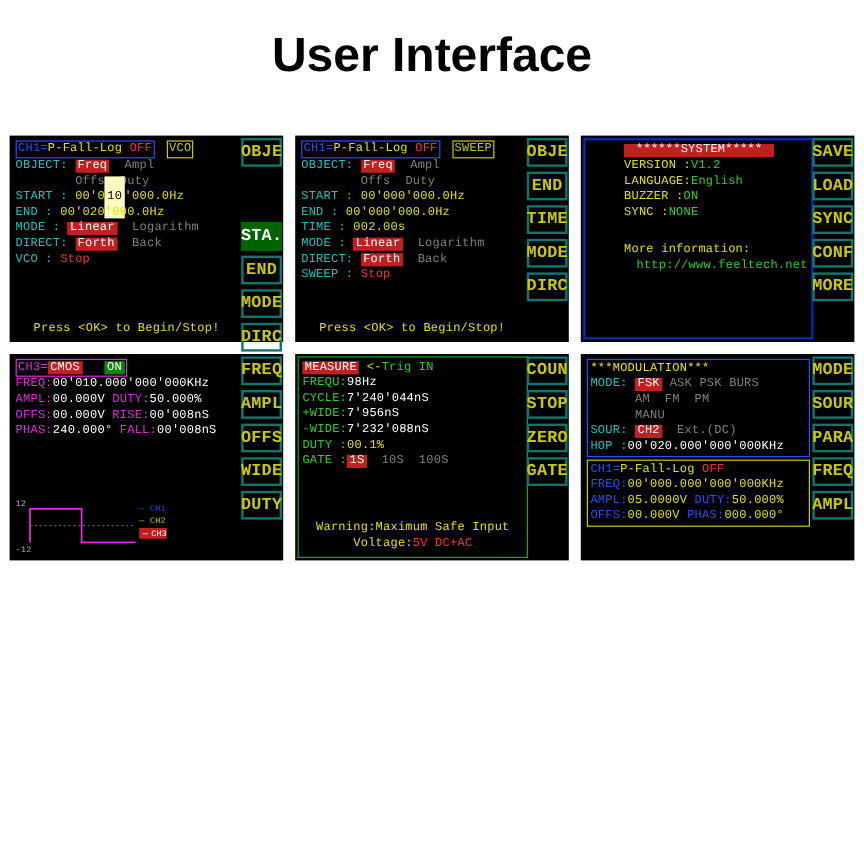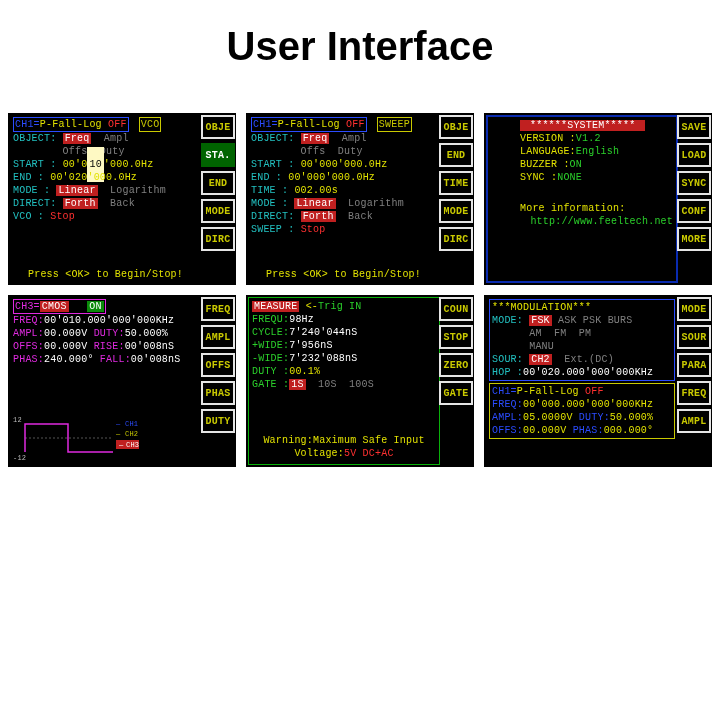--- a/index.html
+++ b/index.html
@@ -37,30 +37,30 @@
     position:absolute;
     top:2px;
     right:1px;
     display:flex;
     flex-direction:column;
     gap:4px;
   }
   .key{
     width:30px;
     height:20px;
-    border:2px solid #e5e5e5;
+    border:2px solid #0f766e;
     color:#c9c900;
-    font-size:10px;
+    font-size:14px;
     display:flex;
     align-items:center;
     justify-content:center;
     font-weight:bold;
   }
   .key.active{
-    background:#006400;color:#fff;border-color:#006400;
+    background:#006400;color:#fff;border-color:#006400;margin-top:42px;
   }
   .screen{
     position:absolute;
     top:2px;left:2px;right:34px;bottom:2px;
     padding:2px 3px;
   }
   
   .blue{color:#2b4cff;}
   .cyan{color:#22c1c1;}
   .yellow{color:#e2e200;}
@@ -181,21 +181,21 @@
           <text x="112" y="22" fill="#c9c900" font-size="7">CH2</text>
       <rect x="103" y="26" width="23" height="9" fill="#c02020"></rect>
           <text x="106" y="33" fill="#fff" font-size="7">— </text>
           <text x="113" y="33" fill="#fff" font-size="7">CH3</text>
     </svg>
   </div>
   <div class="keys">
     <div class="key">FREQ</div>
     <div class="key">AMPL</div>
     <div class="key">OFFS</div>
-    <div class="key">PHAS</div>
+    <div class="key">WIDE</div>
     <div class="key">DUTY</div>
   </div>
 </div>
 
 <div class="module">
   <div class="screen meas">
     <div class="row"><span class="hl-red">MEASURE</span> <span class="yellow">&lt;-</span><span class="green">Trig IN</span></div>
     <div class="row"><span class="green">FREQU:</span><span class="white">98Hz</span></div>
     <div class="row"><span class="green">CYCLE:</span><span class="white">7'240'044nS</span></div>
     <div class="row"><span class="green">+WIDE:</span><span class="white">7'956nS</span></div>

